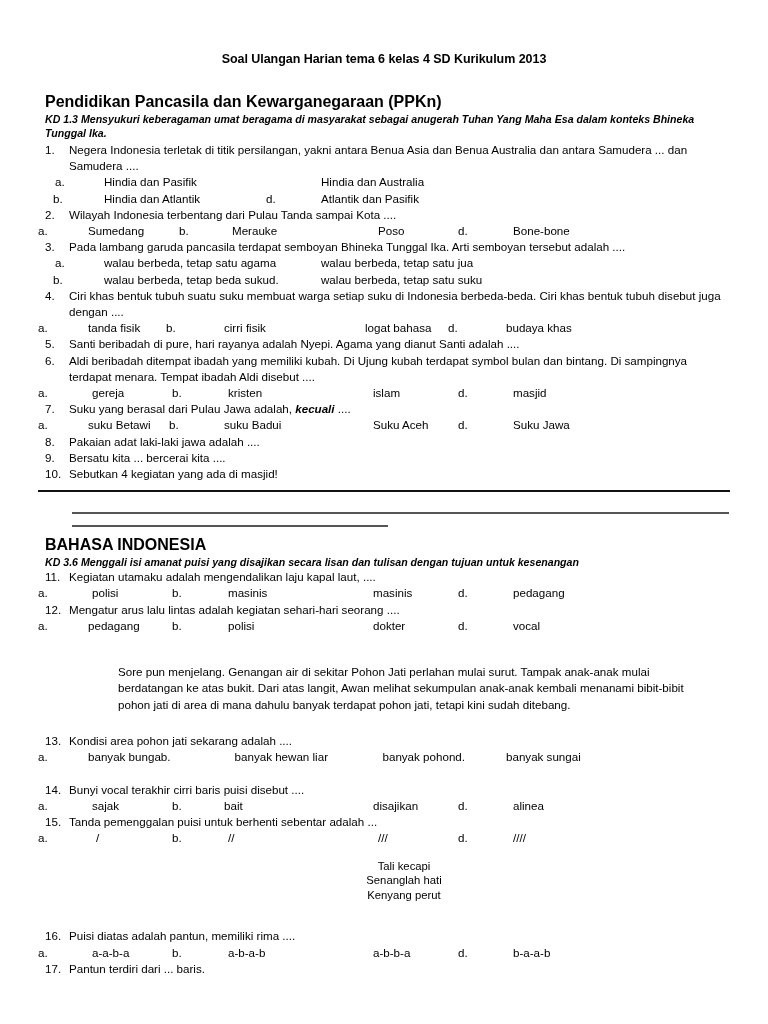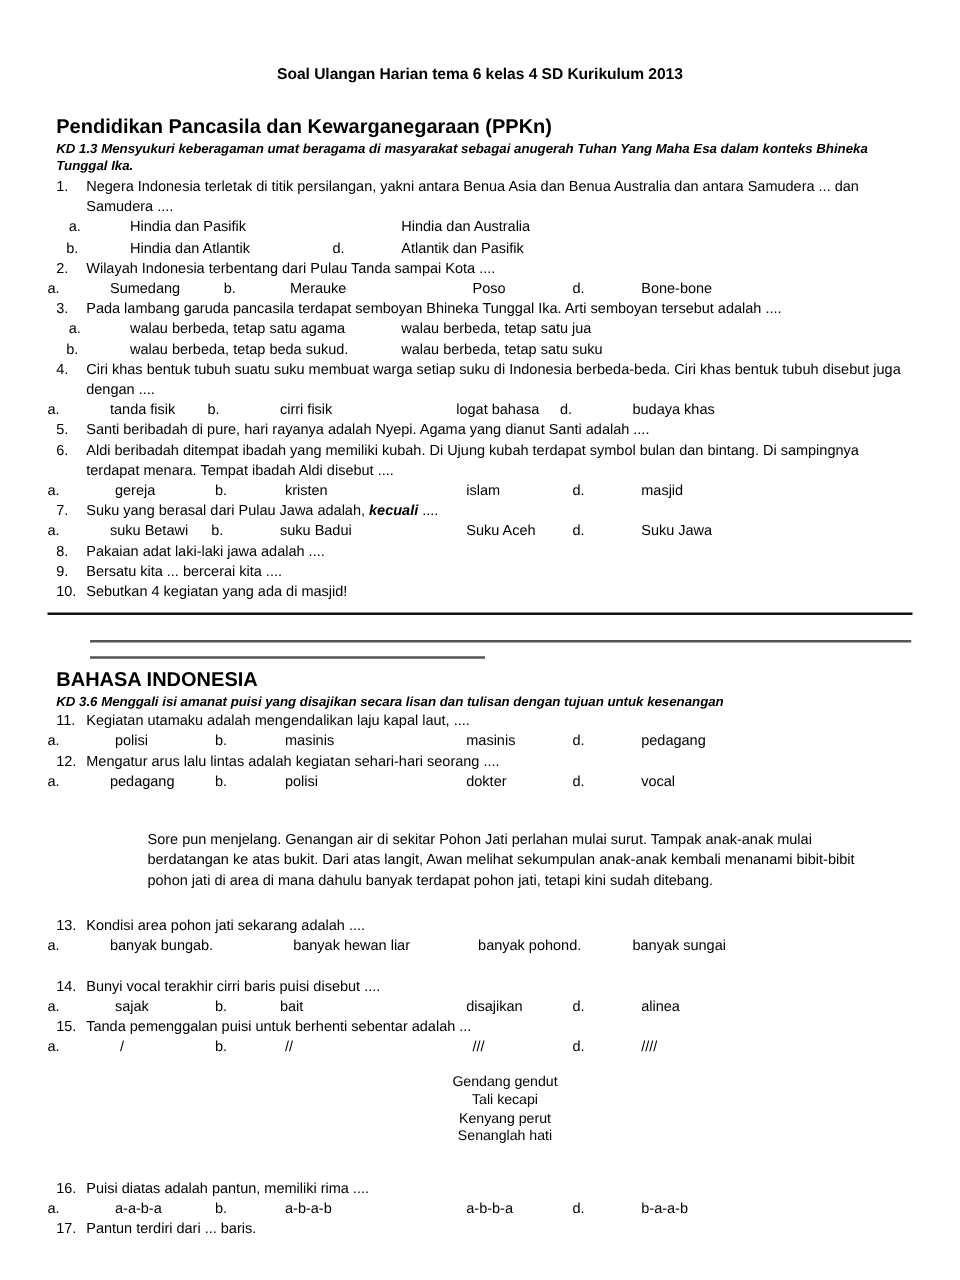--- a/index.html
+++ b/index.html
@@ -348,24 +348,23 @@
     <span class="opt" style="left:134px">b.</span>
     <span class="opt" style="left:190px">//</span>
     <span class="opt" style="left:340px">///</span>
     <span class="opt" style="left:420px">d.</span>
     <span class="opt" style="left:475px">////</span>
   </div>
 
   <div class="sp12"></div>
 
   <div class="poem">
-    <div>Gendang gendut</div>
     <div>Tali kecapi</div>
+    <div>Senanglah hati</div>
     <div>Kenyang perut</div>
-    <div>Senanglah hati</div>
   </div>
 
   <div class="sp26"></div>
 
   <div class="q">
     <span class="q-num">16.</span>
     <span class="q-text">Puisi diatas adalah pantun, memiliki rima ....</span>
   </div>
   <div class="opts">
     <span class="opt" style="left:0px">a.</span>

